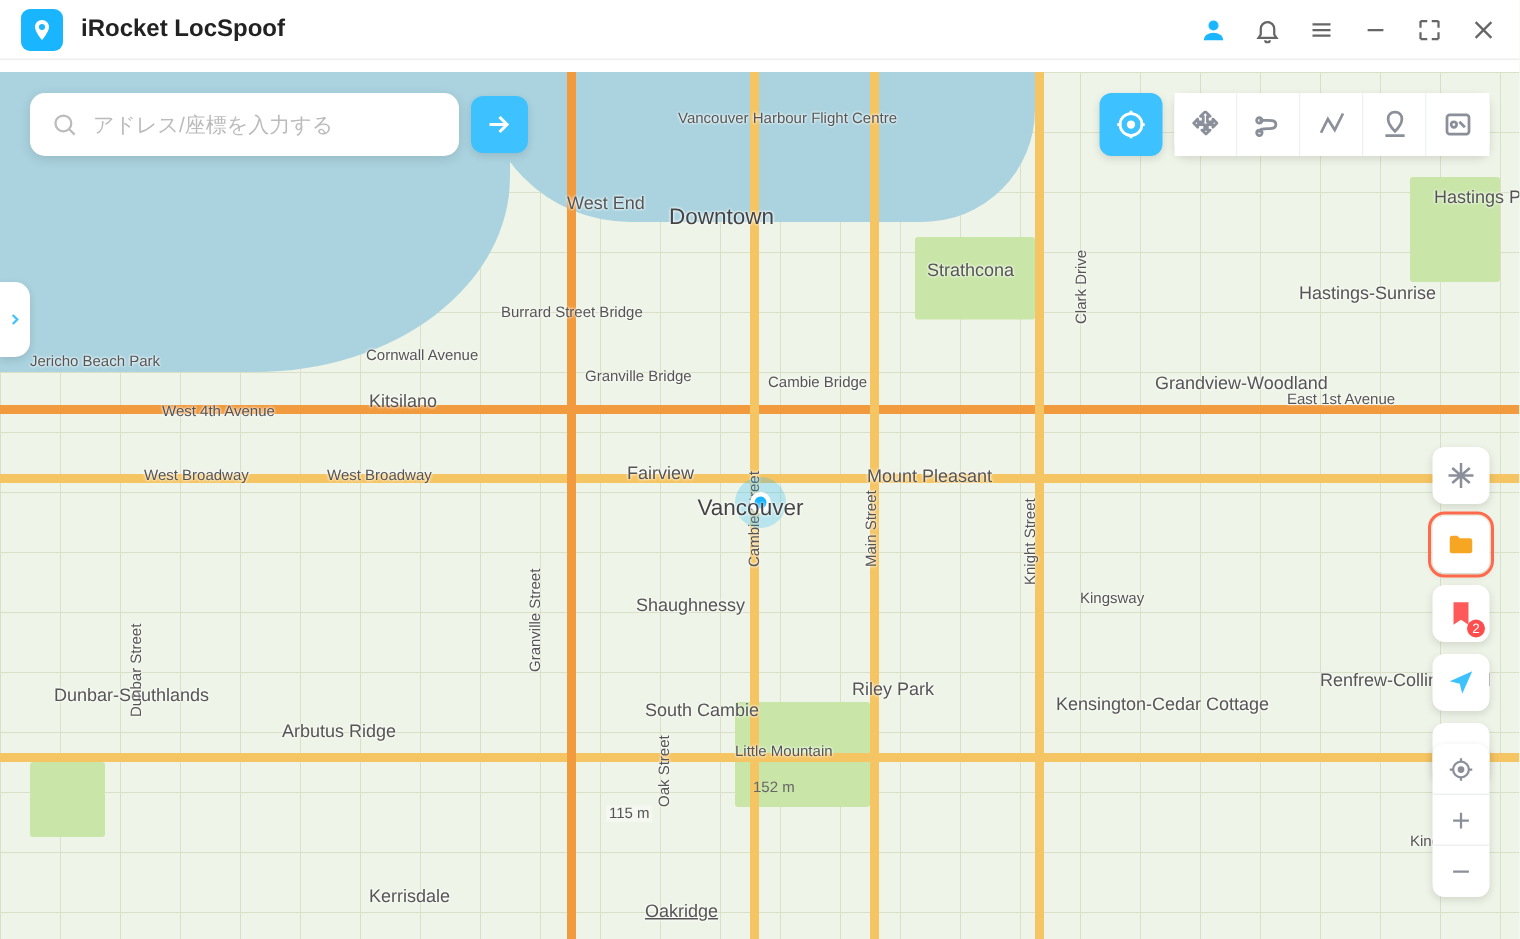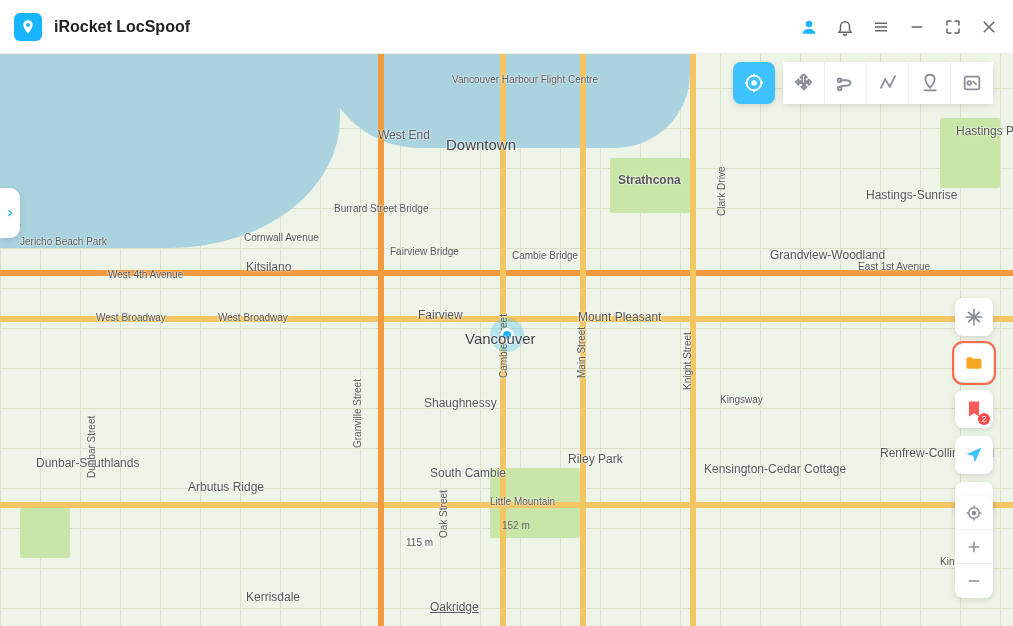--- a/index.html
+++ b/index.html
@@ -1,19 +1,19 @@
 <!DOCTYPE html>
 <html><head>
 <meta charset="utf-8">
 <style>
   * { box-sizing: border-box; margin: 0; padding: 0; }
   body { font-family: -apple-system, BlinkMacSystemFont, "Segoe UI", Arial, sans-serif; width: 1013px; height: 626px; overflow: hidden; position: relative; background: #fff; }
 
   
-  .titlebar { height: 54px; display: flex; align-items: center; padding: 0 14px; border-bottom: 1px solid #eee; background: #fff; position: relative; z-index: 30; }
+  .titlebar { height: 40px; display: flex; align-items: center; padding: 0 14px; border-bottom: 1px solid #eee; background: #fff; position: relative; z-index: 30; }
   .logo { width: 28px; height: 28px; border-radius: 6px; background: #19b6ff; display: flex; align-items: center; justify-content: center; margin-right: 12px; }
   .logo svg { width: 16px; height: 16px; }
   .app-title { font-size: 16px; font-weight: 600; color: #222; }
   .titlebar-right { margin-left: auto; display: flex; align-items: center; gap: 16px; }
   .tbar-icon { width: 20px; height: 20px; display: flex; align-items: center; justify-content: center; color: #666; cursor: pointer; }
   .tbar-icon svg { width: 18px; height: 18px; }
   .user-head svg { stroke: #19b6ff; fill: #19b6ff; }
 
   
   .map-area { position: absolute; top: 48px; left: 0; right: 0; bottom: 0; background: #e7efe3; overflow: hidden; }
@@ -146,27 +146,27 @@
   <div class="road r-h" style="top:454px"></div>
   <div class="road r-v orange" style="left:378px"></div>
   <div class="road r-v" style="left:500px"></div>
   <div class="road r-v" style="left:580px"></div>
   <div class="road r-v" style="left:690px"></div>
 
   <div id="labels-container">
       <div class="map-label" style="left: 378px; top: 80px;">West End</div>
       <div class="map-label big" style="left: 446px; top: 88px;">Downtown</div>
       <div class="map-label" style="left: 452px; top: 26px; font-size: 10px;">Vancouver Harbour Flight Centre</div>
-      <div class="map-label" style="left: 618px; top: 125px; font-weight: bold;">Strathcona</div>
+      <div class="map-label" style="left: 618px; top: 125px;">Strathcona</div>
       <div class="map-label" style="left: 956px; top: 76px;">Hastings Park</div>
       <div class="map-label" style="left: 866px; top: 140px;">Hastings-Sunrise</div>
       <div class="map-label" style="left: 770px; top: 200px;">Grandview-Woodland</div>
       <div class="map-label" style="left: 858px; top: 213px; font-size: 10px;">East 1st Avenue</div>
       <div class="map-label" style="left: 334px; top: 155px; font-size: 10px;">Burrard Street Bridge</div>
-      <div class="map-label" style="left: 390px; top: 198px; font-size: 10px;">Fairview Bridge</div>
+      <div class="map-label" style="left: 390px; top: 198px; font-size: 10px;">Granville Bridge</div>
       <div class="map-label" style="left: 512px; top: 202px; font-size: 10px;">Cambie Bridge</div>
       <div class="map-label" style="left: 244px; top: 184px; font-size: 10px;">Cornwall Avenue</div>
       <div class="map-label" style="left: 246px; top: 212px;">Kitsilano</div>
       <div class="map-label" style="left: 20px; top: 188px; font-size: 10px;">Jericho Beach Park</div>
       <div class="map-label" style="left: 108px; top: 221px; font-size: 10px;">West 4th Avenue</div>
       <div class="map-label" style="left: 96px; top: 264px; font-size: 10px;">West Broadway</div>
       <div class="map-label" style="left: 218px; top: 264px; font-size: 10px;">West Broadway</div>
       <div class="map-label" style="left: 418px; top: 260px;">Fairview</div>
       <div class="map-label" style="left: 578px; top: 262px;">Mount Pleasant</div>
       <div class="map-label" style="left: 716px; top: 168px; font-size: 10px; transform: rotate(-90deg); transform-origin: left top;">Clark Drive</div>
@@ -191,20 +191,34 @@
     </div>
 
   <div class="center-pin">
       <div class="dot"></div>
     </div>
   <div class="map-label big" style="top:282px;left:465px">Vancouver</div>
 
   <div class="scalebar">115 m</div>
   <div class="elev">152 m</div>
 
+  <div class="searchbar">
+    <div class="search-box">
+      <svg width="18" height="18" viewBox="0 0 24 24" fill="none" stroke="#bbb" stroke-width="2">
+          <circle cx="11" cy="11" r="7"></circle>
+          <line x1="21" y1="21" x2="16" y2="16"></line>
+        </svg>
+      <input type="text" placeholder="アドレス/座標を入力する" style="">
+    </div>
+    <div class="go-btn">
+      <svg viewBox="0 0 24 24" fill="none" stroke-width="2.5">
+          <path d="M4 12h14M12 6l6 6-6 6"></path>
+        </svg>
+    </div>
+  </div>
 
   <div class="mode-toolbar">
     <div class="mode-btn active">
       <svg viewBox="0 0 24 24">
           <circle cx="12" cy="12" r="3" fill="#fff" stroke="none"></circle>
           <path d="M12 2v3M12 19v3M2 12h3M19 12h3" stroke="#fff"></path>
           <circle cx="12" cy="12" r="8"></circle>
         </svg>
     </div>
     <div class="mode-group">

